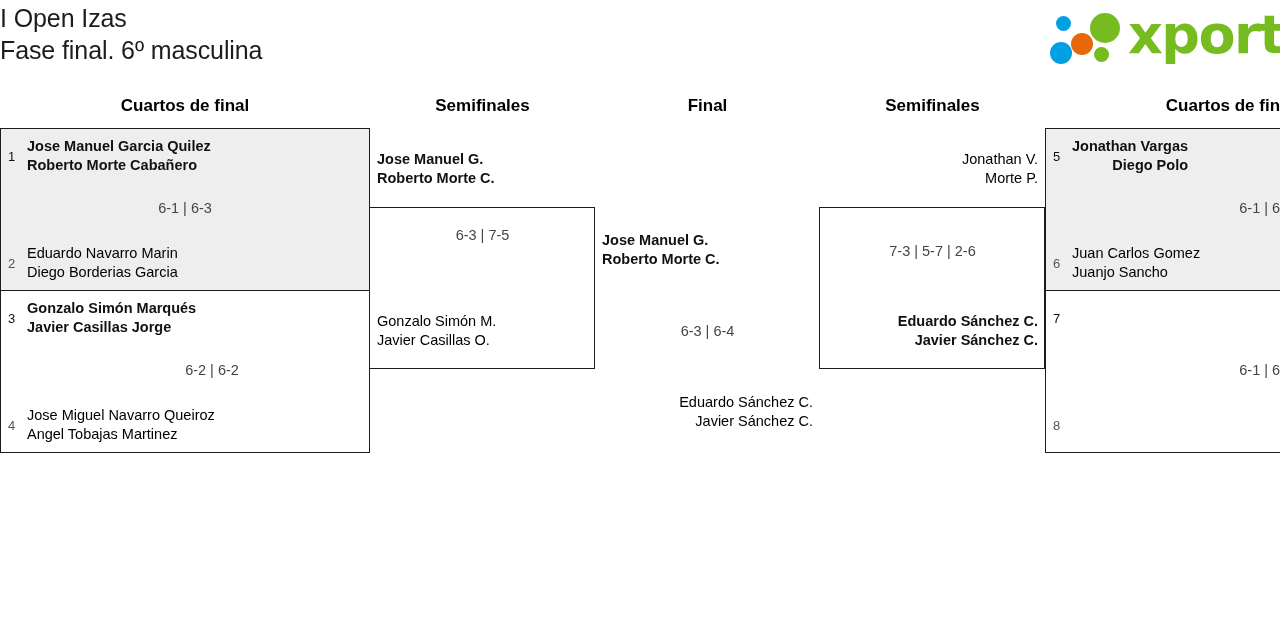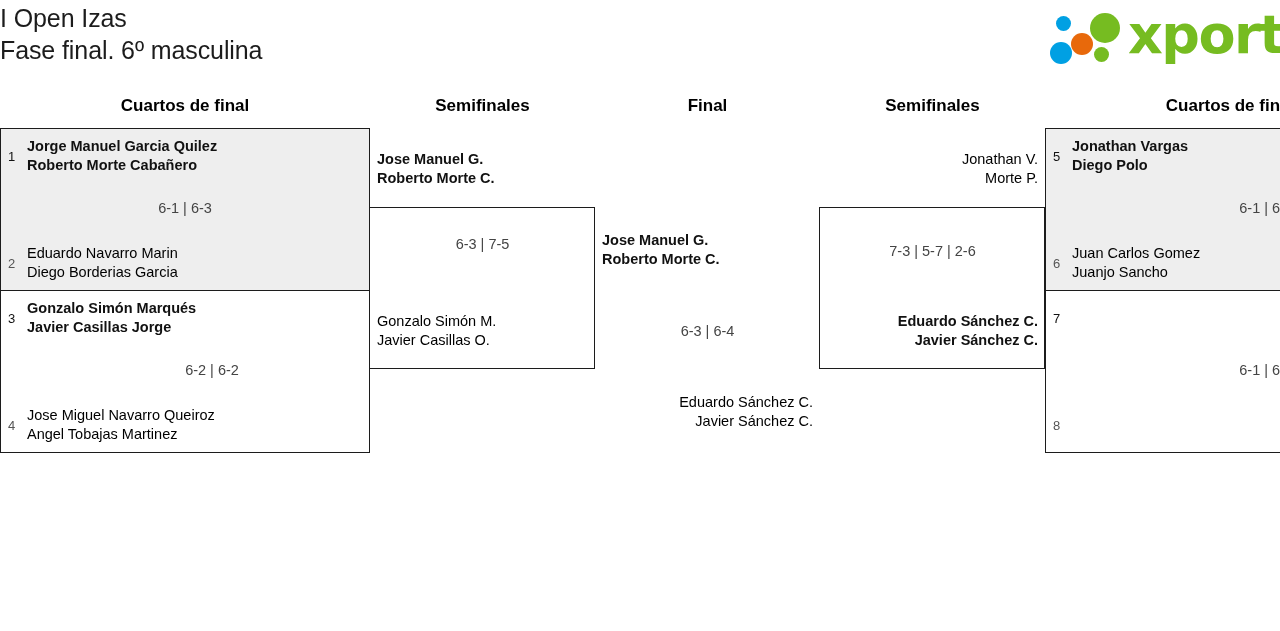--- a/index.html
+++ b/index.html
@@ -151,36 +151,36 @@
 
   
   #qf2-seed-a  { left: 8px;  top: 309px; }
   #qf2-team-a  { left: 27px; top: 299px; }
   #qf2-score   { left: 0px;  top: 362px; width: 424px; text-align: center; }
   #qf2-seed-b  { left: 8px;  top: 416px; }
   #qf2-team-b  { left: 27px; top: 406px; }
 
   
   #sf-left-team-a { left: 377px; top: 150px; }
-  #sf-left-score  { left: 370px; top: 236px; width: 225px; text-align: center; }
+  #sf-left-score  { left: 370px; top: 227px; width: 225px; text-align: center; }
   #sf-left-team-b { left: 377px; top: 312px; }
 
   
   #final-team-a { left: 602px; top: 231px; }
   #final-score  { left: 595px; top: 323px; width: 225px; text-align: center; }
   #final-team-b { left: 595px; top: 393px; width: 218px; text-align: right; }
 
   
   #sf-right-team-a { left: 820px; top: 150px; width: 218px; text-align: right; }
   #sf-right-score  { left: 820px; top: 243px; width: 225px; text-align: center; }
   #sf-right-team-b { left: 820px; top: 312px; width: 218px; text-align: right; }
 
   
   #qf3-seed-a { left: 1053px; top: 147px; }
-  #qf3-team-a { left: 1072px; top: 137px; }
+  #qf3-team-a { left: 1072px; top: 137px; text-align: right; }
   #qf3-score  { left: 1045px; top: 200px; width: 248px; text-align: right; }
   #qf3-seed-b { left: 1053px; top: 254px; }
   #qf3-team-b { left: 1072px; top: 244px; }
 
   
   #qf4-seed-a { left: 1053px; top: 309px; }
   #qf4-team-a { left: 1072px; top: 299px; }
   #qf4-score  { left: 1045px; top: 362px; width: 248px; text-align: right; }
   #qf4-seed-b { left: 1053px; top: 416px; }
   #qf4-team-b { left: 1072px; top: 406px; }
@@ -218,21 +218,21 @@
 
   <div class="match-box qf-box shaded" id="qf1"></div>
   <div class="match-box qf-box" id="qf2"></div>
   <div class="match-box sf-box" id="sf-left"></div>
   <div class="match-box sf-box" id="sf-right"></div>
   <div class="match-box qf-box shaded" id="qf3"></div>
   <div class="match-box qf-box" id="qf4"></div>
 
   <div class="seed winner" id="qf1-seed-a">1</div>
   <div class="team winner" id="qf1-team-a">
-    <div>Jorge Manuel Garcia Quilez</div>
+    <div>Jose Manuel Garcia Quilez</div>
     <div>Roberto Morte Cabañero</div>
   </div>
   <div class="score" id="qf1-score">6-1 | 6-3</div>
   <div class="seed" id="qf1-seed-b">2</div>
   <div class="team" id="qf1-team-b">
     <div>Eduardo Navarro Marin</div>
     <div>Diego Borderias Garcia</div>
   </div>
 
   <div class="seed winner" id="qf2-seed-a">3</div>

